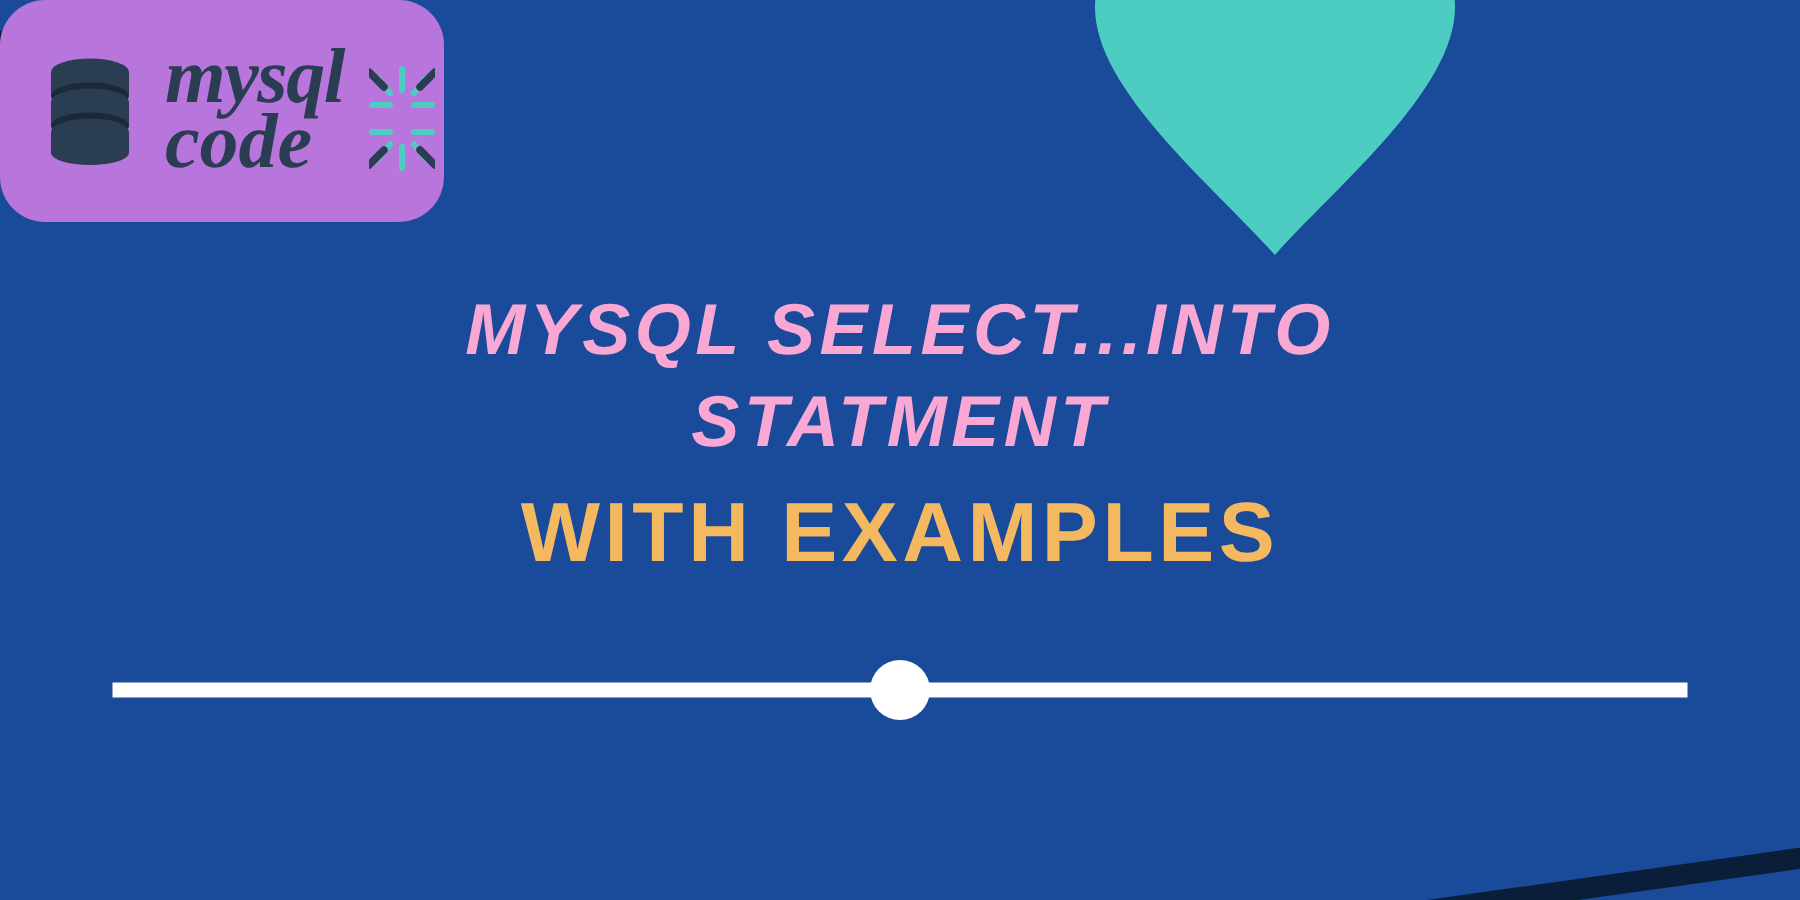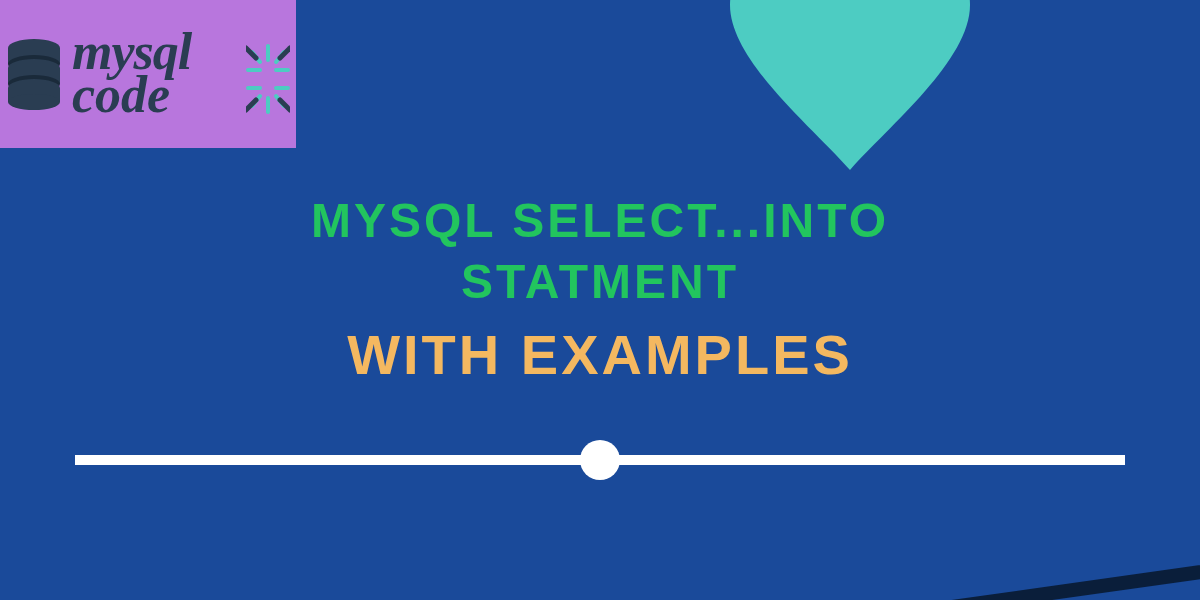--- a/index.html
+++ b/index.html
@@ -38,22 +38,23 @@
     }
     .logo-box {
       position: absolute;
       top: 0;
       left: 0;
       width: 296px;
       height: 148px;
       background: #b876dd;
       display: flex;
       align-items: center;
-      padding-left: 6px;
-      gap: 10px;
+      padding-left: 32px;
+      gap: 22px;
+      border-radius: 30px;
     }
     .db-icon {
       width: 56px;
       height: 72px;
     }
     .logo-text {
       position: relative;
       display: flex;
       flex-direction: column;
       line-height: 0.82;
@@ -80,23 +81,24 @@
       position: absolute;
       top: 190px;
       left: 50%;
       transform: translateX(-50%);
       width: 900px;
       text-align: center;
       font-weight: 700;
       letter-spacing: 3px;
     }
     .title-white {
-      color: #22c55e;
+      color: #f9a8d4;
       font-size: 48px;
       line-height: 1.28;
+      font-style: italic;
     }
     .title-orange {
       color: #f4b860;
       font-size: 56px;
       line-height: 1.3;
       margin-top: 6px;
     }
     .rule-wrap {
       position: absolute;
       top: 440px;

